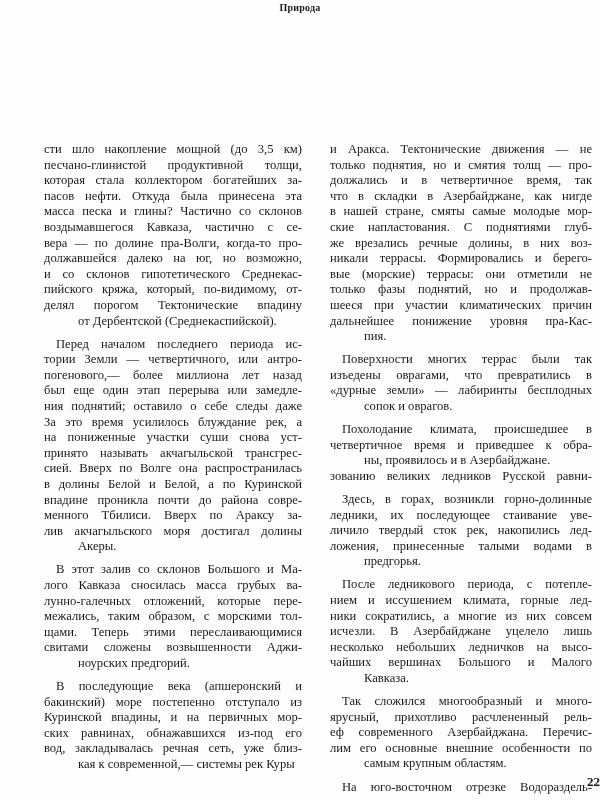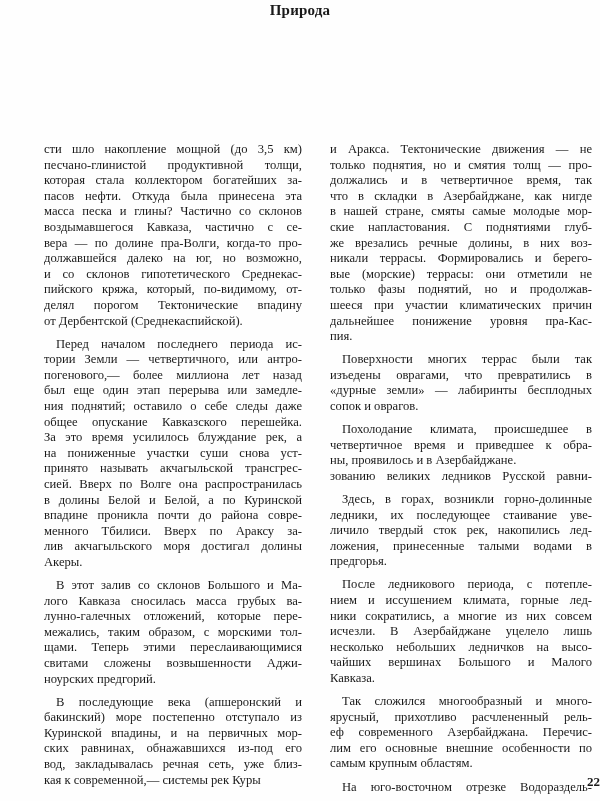--- a/index.html
+++ b/index.html
@@ -20,21 +20,21 @@
     left: 0; top: 0;
     width: 600px; height: 801px;
     background: #fefefe;
   }
   .running-head {
     position: absolute;
     top: 2px;
     left: 0;
     width: 600px;
     text-align: center;
-    font-size: 15px;
+    font-size: 10px;
     font-weight: bold;
     letter-spacing: 0.2px;
   }
   .columns {
     position: absolute;
     top: 142px;
     left: 44px;
     width: 548px;
     display: flex;
     justify-content: space-between;
@@ -54,20 +54,21 @@
     text-indent: 0;
   }
   .line {
     display: block;
     text-align: justify;
     text-align-last: justify;
     white-space: nowrap;
   }
   .line.last {
     text-align-last: left;
+    margin-left: 34px;
   }
   .line.indent {
     padding-left: 12px;
   }
   .page-number {
     position: absolute;
     top: 774px;
     left: 0;
     width: 600px;
     text-align: right;
@@ -96,21 +97,20 @@
           <span class="line">пийского кряжа, который, по-видимому, от-</span>
           <span class="line">делял порогом Тектонические впадину</span>
           <span class="line last">от Дербентской (Среднекаспийской).</span>
         </div>
         <div class="para">
           <span class="line indent">Перед началом последнего периода ис-</span>
           <span class="line">тории Земли — четвертичного, или антро-</span>
           <span class="line">погенового,— более миллиона лет назад</span>
           <span class="line">был еще один этап перерыва или замедле-</span>
           <span class="line">ния поднятий; оставило о себе следы даже</span>
-          <span class="line">общее опускание Кавказского перешейка.</span>
           <span class="line">За это время усилилось блуждание рек, а</span>
           <span class="line">на пониженные участки суши снова уст-</span>
           <span class="line">принято называть акчагыльской трансгрес-</span>
           <span class="line">сией. Вверх по Волге она распространилась</span>
           <span class="line">в долины Белой и Белой, а по Куринской</span>
           <span class="line">впадине проникла почти до района совре-</span>
           <span class="line">менного Тбилиси. Вверх по Араксу за-</span>
           <span class="line">лив акчагыльского моря достигал долины</span>
           <span class="line last">Акеры.</span>
         </div>

